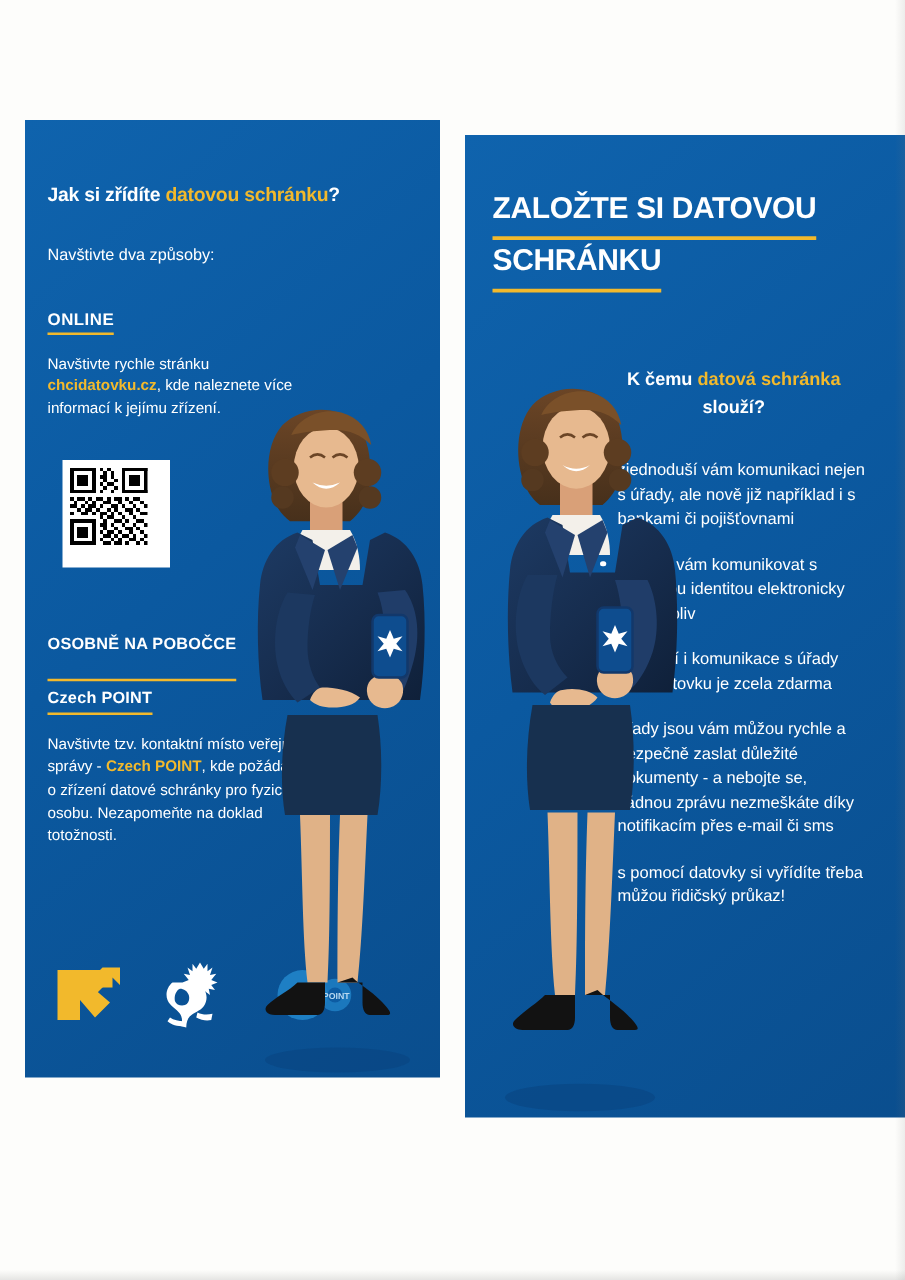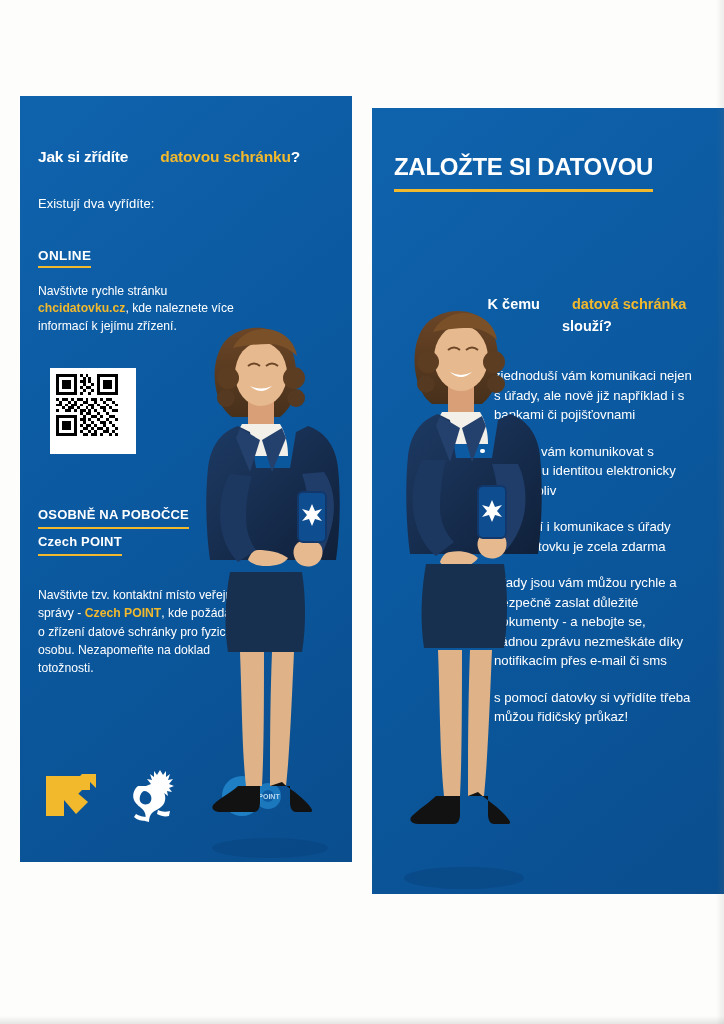--- a/index.html
+++ b/index.html
@@ -55,21 +55,21 @@
   
   .l-head {
     position: absolute;
     left: 18px; top: 52px;
     width: 290px;
     color: #ffffff;
     font-size: 15.5px;
     font-weight: bold;
     letter-spacing: -0.2px;
   }
-  .hl-yellow { color: #f2b92c; margin-left: 28px; }
+  .hl-yellow { color: #f2b92c; }
   .l-sub {
     position: absolute;
     left: 18px; top: 100px;
     color: #ffffff;
     font-size: 13px;
   }
   .l-online {
     position: absolute;
     left: 18px; top: 152px;
     color: #ffffff;
@@ -101,21 +101,21 @@
 
   .l-osobne {
     position: absolute;
     left: 18px; top: 410px;
     color: #ffffff;
     font-size: 13px;
     font-weight: bold;
     letter-spacing: 0.2px;
     line-height: 1.45;
   }
-  .l-osobne .u1 { border-bottom: 2.5px solid #f2b92c; display: inline-block; padding-bottom: 2px;}
+  .l-osobne .u1 { border-bottom: 2.5px solid #f2b92c; display: inline-block; padding-bottom: 18px;}
   .l-osobne .u2 { border-bottom: 2.5px solid #f2b92c; display: inline-block; padding-bottom: 2px; margin-top: 4px;}
   .l-osobne-body {
     position: absolute;
     left: 18px; top: 490px;
     width: 210px;
     color: #ffffff;
     font-size: 12.2px;
     line-height: 1.5;
   }
   .l-osobne-body .cp { color: #f2b92c; font-weight: bold; }
@@ -200,21 +200,21 @@
 <body>
 
 <div class="scan">
 
   <div class="panel panel-left">
 
     <div class="l-head">
       <span>Jak si zřídíte </span><span class="hl-yellow">datovou schránku</span><span>?</span>
     </div>
 
-    <div class="l-sub">Existují dva vyřídíte:</div>
+    <div class="l-sub">Navštivte dva způsoby:</div>
 
     <div class="l-online">ONLINE</div>
 
     <div class="l-online-body">
       <span>Navštivte rychle stránku </span><span class="lnk">chcidatovku.cz</span><span>, kde naleznete více informací k jejímu zřízení.</span>
     </div>
 
     <div class="qr">
       <svg width="62" height="62" viewBox="0 0 21 21" shape-rendering="crispEdges">
         <rect width="21" height="21" fill="#fff"></rect>
@@ -421,20 +421,21 @@
         <path d="M60 504 c-6 6-18 12-24 18 -4 4 0 8 6 8 l34 0 c4 0 6-4 6-10 l0-16z" fill="#121212"></path>
         <path d="M92 504 l20 0 0 16 c0 6 2 10 6 10 l14 0 c6 0-2-8-6-12 -8-8-16-12-22-18z" fill="#121212"></path>
       </svg>
     </div>
   </div>
 
   <div class="panel panel-right">
 
     <div class="r-title">
       <span class="ul">ZALOŽTE SI DATOVOU</span><br>
+      <span class="ul">SCHRÁNKU</span>
     </div>
 
     <div class="r-q">
       <span>K čemu </span><span class="hl-yellow">datová schránka</span><br>
       <span>slouží?</span>
     </div>
 
     <ul class="r-list">
       <li>zjednoduší vám komunikaci nejen s úřady, ale nově již například i s bankami či pojišťovnami</li>
       <li>umožní vám komunikovat s ověřenou identitou elektronicky odkudkoliv</li>

